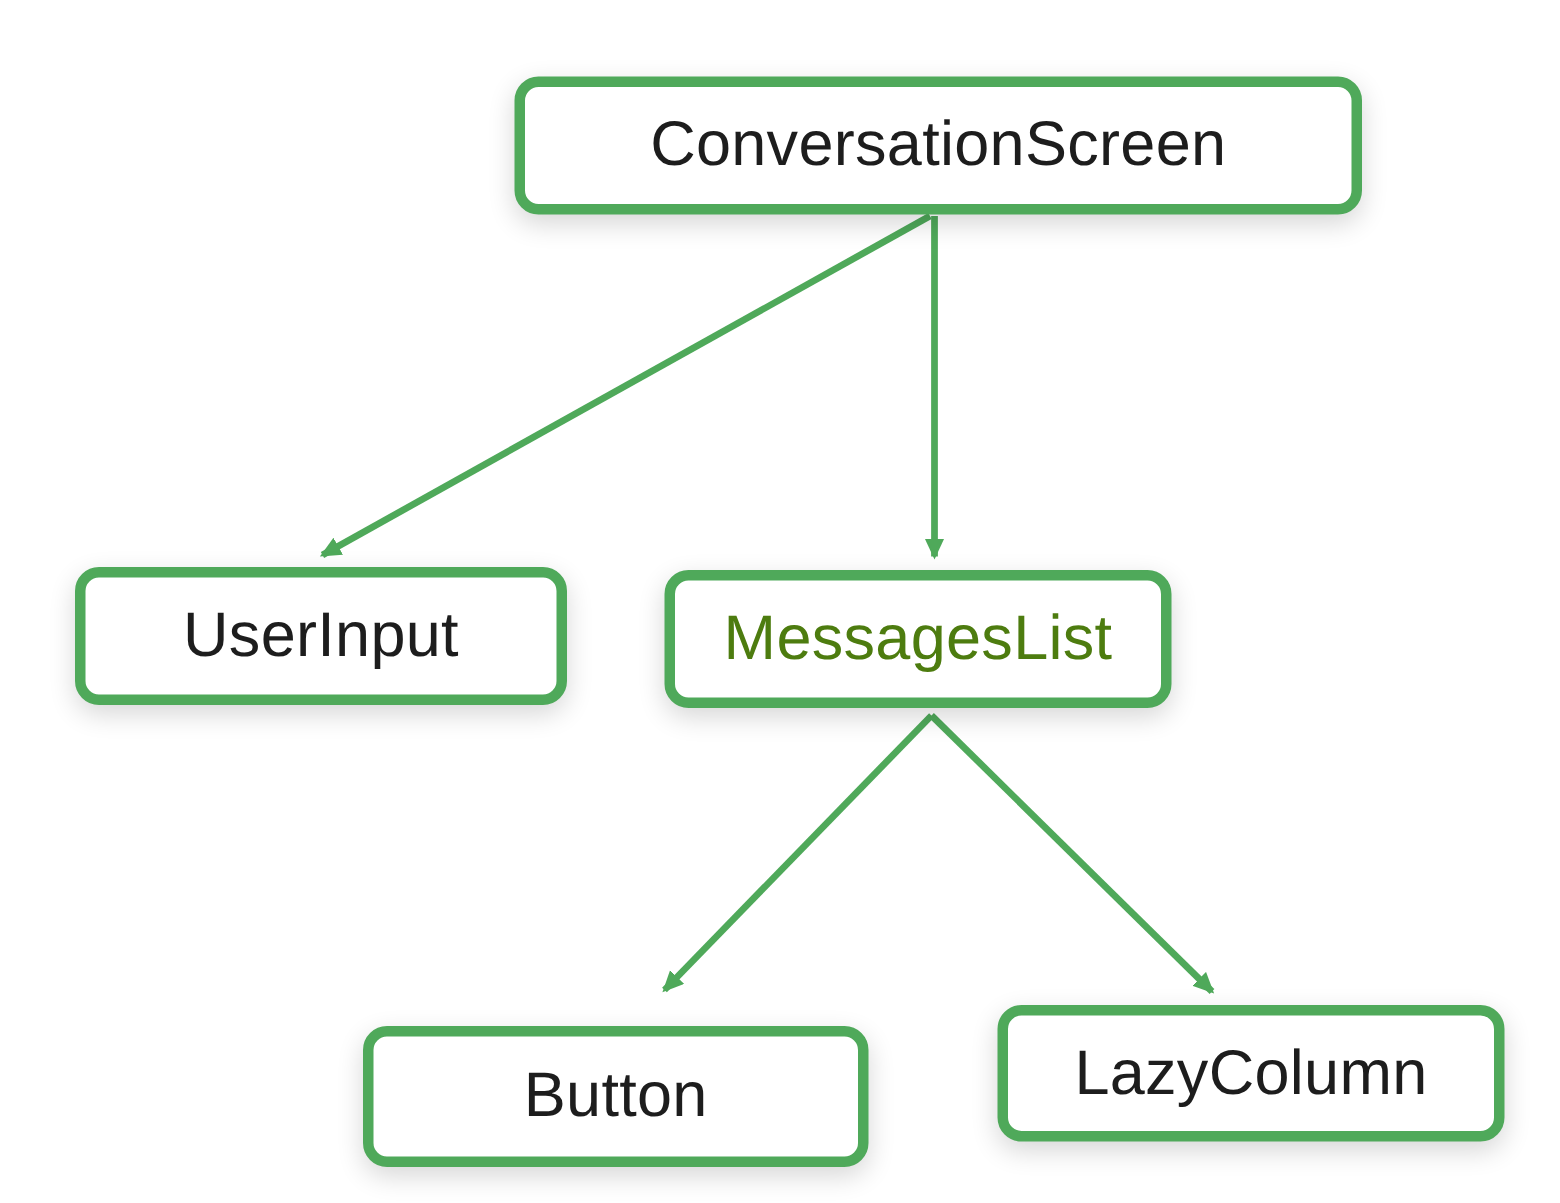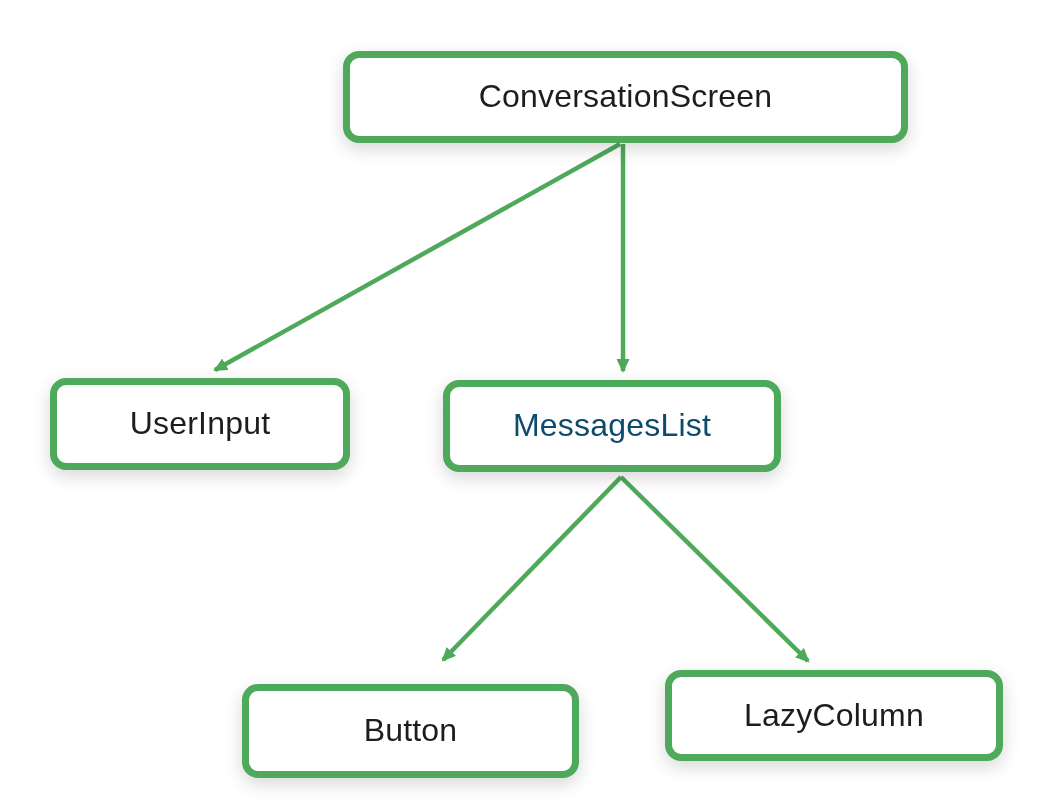--- a/index.html
+++ b/index.html
@@ -29,21 +29,21 @@
     background: #ffffff;
     border-style: solid;
     border-width: 7px;
     border-radius: 16px;
     box-shadow: 0 6px 18px rgba(0,0,0,0.16);
     display: flex;
     align-items: center;
     justify-content: center;
   }
   .node-label {
-    font-size: 32px;
+    font-size: 42px;
     font-weight: 400;
     letter-spacing: 0.2px;
     white-space: nowrap;
     line-height: 1;
     padding-bottom: 2px;
   }
 </style>
 </head>
 <body>
 
@@ -58,25 +58,25 @@
         <line x1="620" y1="144" x2="215" y2="370" stroke="#4FA95A" marker-end="url(#arrowhead)"></line>
         <line x1="623" y1="144" x2="623" y2="371" stroke="#4FA95A" marker-end="url(#arrowhead)"></line>
         <line x1="621" y1="477" x2="443" y2="660" stroke="#4FA95A" marker-end="url(#arrowhead)"></line>
         <line x1="621" y1="477" x2="808" y2="661" stroke="#4FA95A" marker-end="url(#arrowhead)"></line>
       </g>
   </svg>
   <div id="nodes-layer">
       <div class="node" style="left: 343px; top: 51px; width: 565px; height: 92px; border-color: rgb(79, 169, 90); background: rgb(255, 255, 255);">
         <span class="node-label" style="color: rgb(29, 29, 29);">ConversationScreen</span>
       </div>
-      <div class="node" style="left: 50px; top: 378px; width: 300px; height: 92px; border-color: rgb(79, 169, 90); background: rgb(255, 255, 255);">
+      <div class="node" style="left: 50px; top: 378px; width: 328px; height: 92px; border-color: rgb(79, 169, 90); background: rgb(255, 255, 255);">
         <span class="node-label" style="color: rgb(29, 29, 29);">UserInput</span>
       </div>
       <div class="node" style="left: 443px; top: 380px; width: 338px; height: 92px; border-color: rgb(79, 169, 90); background: rgb(255, 255, 255);">
-        <span class="node-label" style="color: #0c4a6e;">MessagesList</span>
+        <span class="node-label" style="color: #4d7c0f;">MessagesList</span>
       </div>
       <div class="node" style="left: 242px; top: 684px; width: 337px; height: 94px; border-color: rgb(79, 169, 90); background: rgb(255, 255, 255);">
         <span class="node-label" style="color: rgb(29, 29, 29);">Button</span>
       </div>
       <div class="node" style="left: 665px; top: 670px; width: 338px; height: 91px; border-color: rgb(79, 169, 90); background: rgb(255, 255, 255);">
         <span class="node-label" style="color: rgb(29, 29, 29);">LazyColumn</span>
       </div>
     </div>
 </div>
 

